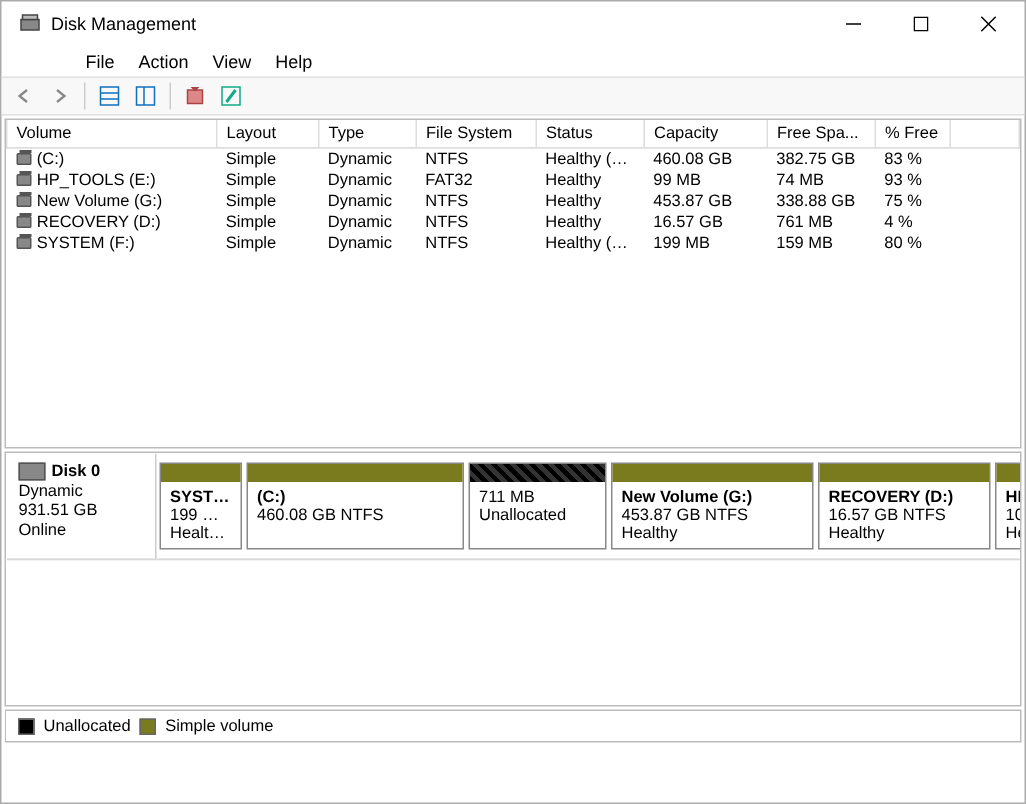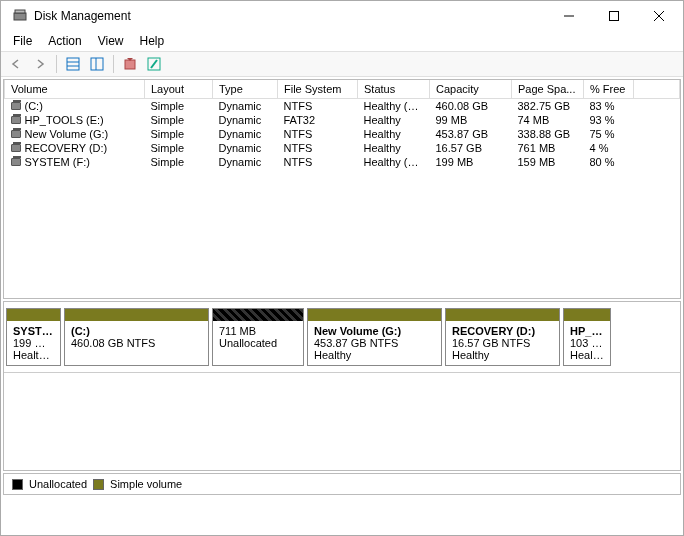--- a/index.html
+++ b/index.html
@@ -1,21 +1,21 @@
 <!DOCTYPE html>
 <html><head>
 <meta charset="utf-8">
 <style>
 * { box-sizing: border-box; font-family: 'Segoe UI', Tahoma, sans-serif; font-size: 11px; }
 body { margin: 0; background: #fff; width: 684px; height: 536px; overflow: hidden; border: 1px solid #aaa; }
 .titlebar { height: 30px; display: flex; align-items: center; padding: 0 2px 0 11px; }
 .titlebar .icon { width: 16px; height: 16px; margin-right: 6px; }
 .titlebar .title { flex: 1; font-size: 12px; }
 .titlebar .btn { width: 45px; height: 30px; display: flex; align-items: center; justify-content: center; }
-.menubar { height: 20px; display: flex; align-items: center; padding: 0 4px; }
+.menubar { height: 20px; display: flex; align-items: center; padding: 0 4px; margin-left: 44px; }
 .menubar .item { padding: 2px 8px; font-size: 12px; }
 .toolbar { height: 26px; border-top: 1px solid #e0e0e0; border-bottom: 1px solid #e0e0e0; display: flex; align-items: center; padding: 0 4px; gap: 2px; background: #f8f8f8; }
 .toolbar .tbtn { width: 22px; height: 22px; display: flex; align-items: center; justify-content: center; border: 1px solid transparent; border-radius: 2px; }
 .toolbar .sep { width: 1px; height: 18px; background: #ccc; margin: 0 3px; }
 .table-wrap { border: 1px solid #bbb; margin: 2px; }
 .volume-table { height: 218px; overflow: auto; background: #fff; }
 table { border-collapse: collapse; width: 100%; table-layout: fixed; }
 th { text-align: left; font-weight: normal; background: #fff; border: 1px solid #ddd; border-top: none; padding: 3px 6px; height: 18px; font-size: 11px; white-space: nowrap; overflow: hidden; text-overflow: ellipsis; margin-top: 48px; }
 td { padding: 1px 6px; white-space: nowrap; overflow: hidden; text-overflow: ellipsis; }
 td.icon-cell { display: flex; align-items: center; gap: 4px; }
@@ -131,21 +131,21 @@
           <col>
         </colgroup>
 <thead>
           <tr id="hdr-row">
             <th>Volume</th>
             <th>Layout</th>
             <th>Type</th>
             <th>File System</th>
             <th>Status</th>
             <th>Capacity</th>
-            <th>Page Spa...</th>
+            <th>Free Spa...</th>
             <th>% Free</th>
             <th></th>
           </tr>
         </thead>
 <tbody id="vol-body">
           <tr>
             <td class="icon-cell">
               <span class="vol-icon"></span>
               <span>(C:)</span>
             </td>
@@ -214,20 +214,26 @@
             <td>80 %</td>
             <td></td>
           </tr>
         </tbody>
 </table>
 </div>
 </div>
 
 <div class="disk-panel">
   <div class="disk-row">
+    <div class="disk-info">
+      <span class="disk-icon"></span><span class="disk-name">Disk 0</span>
+      <span class="disk-line">Dynamic</span>
+      <span class="disk-line">931.51 GB</span>
+      <span class="disk-line">Online</span>
+    </div>
     <div class="partitions" id="parts">
         <div class="part" style="width: 55px;">
           <div class="bar"></div>
           <div class="body">
             <div class="pname">SYSTEM</div>
             <div class="pline">199 MB N</div>
             <div class="pline">Healthy (</div>
           </div>
         </div>
         <div class="part" style="width: 145px;">

